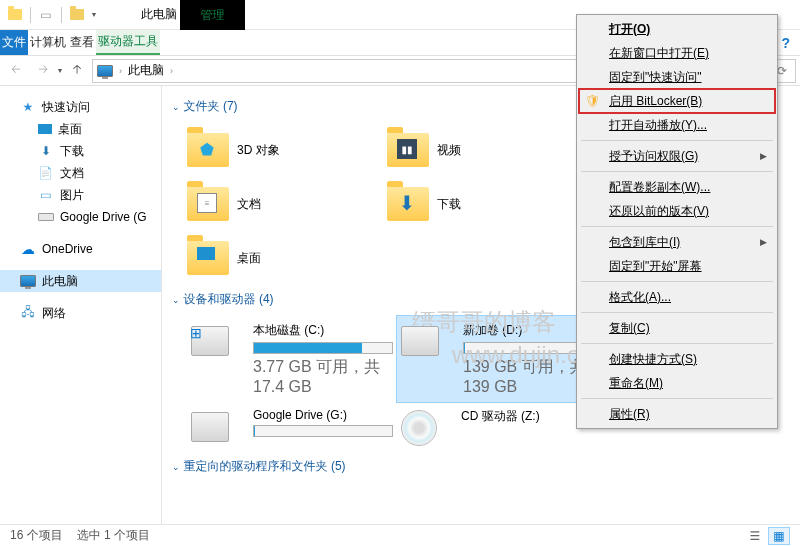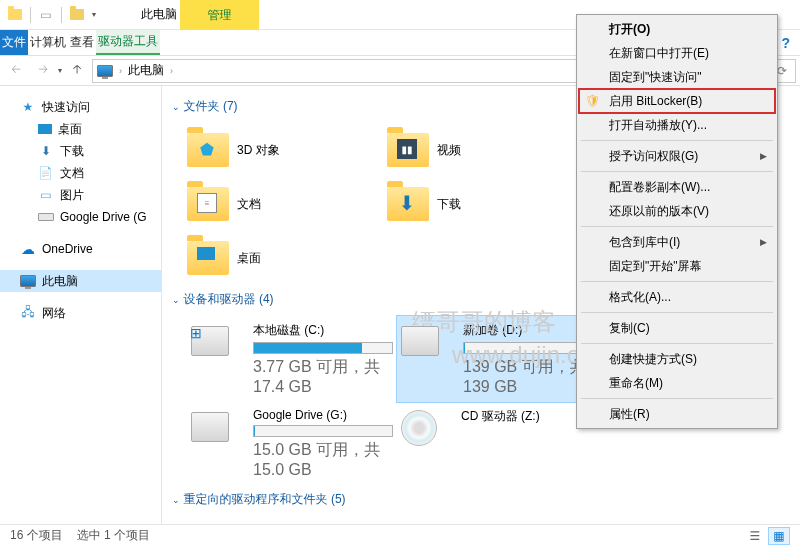--- a/index.html
+++ b/index.html
@@ -12,21 +12,21 @@
 .qat-chev { font-size: 8px; color: #555; }
 .titlebar .title { margin-left: 45px; }
 
 .ribbon { height: 26px; display: flex; align-items: stretch; border-bottom: 1px solid #e1e1e1; position: relative; }
 .ribbon-tab { padding: 0 2px; display: flex; align-items: center; color: #222; cursor: default; position: relative; font-family: Liberation Serif, serif; }
 .ribbon-tab.file { background: #1979ca; color: #fff; }
 .ribbon-tab.tools-sub { border-bottom: 2px solid #41a85f; color: #0b8043; background: #e8f3ea; }
 .ribbon-right { margin-left: auto; display: flex; align-items: center; gap: 10px; padding-right: 10px; color: #666; }
 .help-icon { color: #1979ca; font-weight: bold; font-size: 14px; }
 
-.tools-context { position: absolute; left: 180px; top: 0; width: 79px; height: 30px; background: #fde047; display: flex; align-items: center; justify-content: center; color: #0b8043; }
+.tools-context { position: absolute; left: 180px; top: 0; width: 65px; height: 30px; background: #000000; display: flex; align-items: center; justify-content: center; color: #0b8043; }
 
 .addr { height: 30px; display: flex; align-items: center; padding: 3px 4px; gap: 3px; border-bottom: 1px solid #e1e1e1; }
 .nav-btn { width: 24px; height: 24px; display: flex; align-items: center; justify-content: center; color: #aaa; border-radius: 2px; }
 .nav-btn.enabled { color: #333; }
 .addr-bar { flex: 1; height: 24px; border: 1px solid #ccc; display: flex; align-items: center; padding: 0 4px; gap: 6px; }
 .pc-icon-sm { width: 16px; height: 12px; background: linear-gradient(#3ba7e6, #1b6fb8); border: 1px solid #777; border-radius: 1px; position: relative; }
 .pc-icon-sm::after { content: ''; position: absolute; bottom: -3px; left: 4px; width: 6px; height: 2px; background: #999; }
 .addr-sep { color: #888; font-size: 9px; }
 .addr-right { display: flex; align-items: center; gap: 6px; padding-right: 4px; color: #888; }
 
@@ -65,21 +65,21 @@
 .drive-bar { width: 140px; height: 12px; border: 1px solid #b0b0b0; background: #f4f4f4; margin-bottom: 3px; }
 .drive-bar-fill { height: 100%; background: #26a0da; }
 .drive-stats { color: #6b6b6b; font-size: 16px; }
 
 .status { height: 22px; border-top: 1px solid #e5e5e5; display: flex; align-items: center; padding: 0 10px; gap: 14px; color: #555; }
 .status .right { margin-left: auto; display: flex; gap: 2px; }
 .view-btn { width: 22px; height: 18px; border: 1px solid transparent; display:flex; align-items:center; justify-content:center; color:#666; }
 .view-btn.active { border-color: #99d1ff; background:#e5f1fb; color:#0078d4; }
 
 .ctx-menu { position: absolute; right: 22px; top: 14px; width: 202px; background: #f0f0f0; border: 1px solid #a0a0a0; box-shadow: 2px 2px 4px rgba(0,0,0,.25); padding: 2px; z-index: 100; }
-.ctx-item { height: 24px; display: flex; align-items: center; padding: 0 22px 0 30px; position: relative; }
+.ctx-item { height: 24px; display: flex; align-items: center; padding: 0 22px 0 30px; position: relative; text-decoration: underline; }
 .ctx-item.hl { outline: 2px solid #d62f2f; outline-offset: -1px; }
 .ctx-item .arrow { position: absolute; right: 8px; font-size: 9px; color: #555; }
 .ctx-item .shield { position: absolute; left: 6px; }
 .ctx-sep { height: 1px; background: #d0d0d0; margin: 3px 2px; }
 
 .watermark { position: absolute; left: 250px; top: 220px; color: #ccc; font-size: 24px; font-weight: 500; pointer-events: none; user-select: none; }
 .watermark2 { position: absolute; left: 290px; top: 255px; color: #ccc; font-size: 24px; pointer-events: none; user-select: none; }
 </style>
 </head>
 <body>
@@ -260,21 +260,20 @@
           <div class="drive-stats">139 GB 可用，共 139 GB</div>
         </div>
       </div>
       <div class="drive-item">
         <div class="drive-icon-lg"></div>
         <div class="drive-info">
           <div class="drive-name">Google Drive (G:)</div>
           <div class="drive-bar">
               <div class="drive-bar-fill" style="width:1%"></div>
             </div>
-          <div class="drive-stats">15.0 GB 可用，共 15.0 GB</div>
         </div>
       </div>
       <div class="drive-item">
         <div class="cd-icon"></div>
         <div class="drive-info">
             <div class="drive-name">CD 驱动器 (Z:)</div>
           </div>
       </div>
     </div>
 

